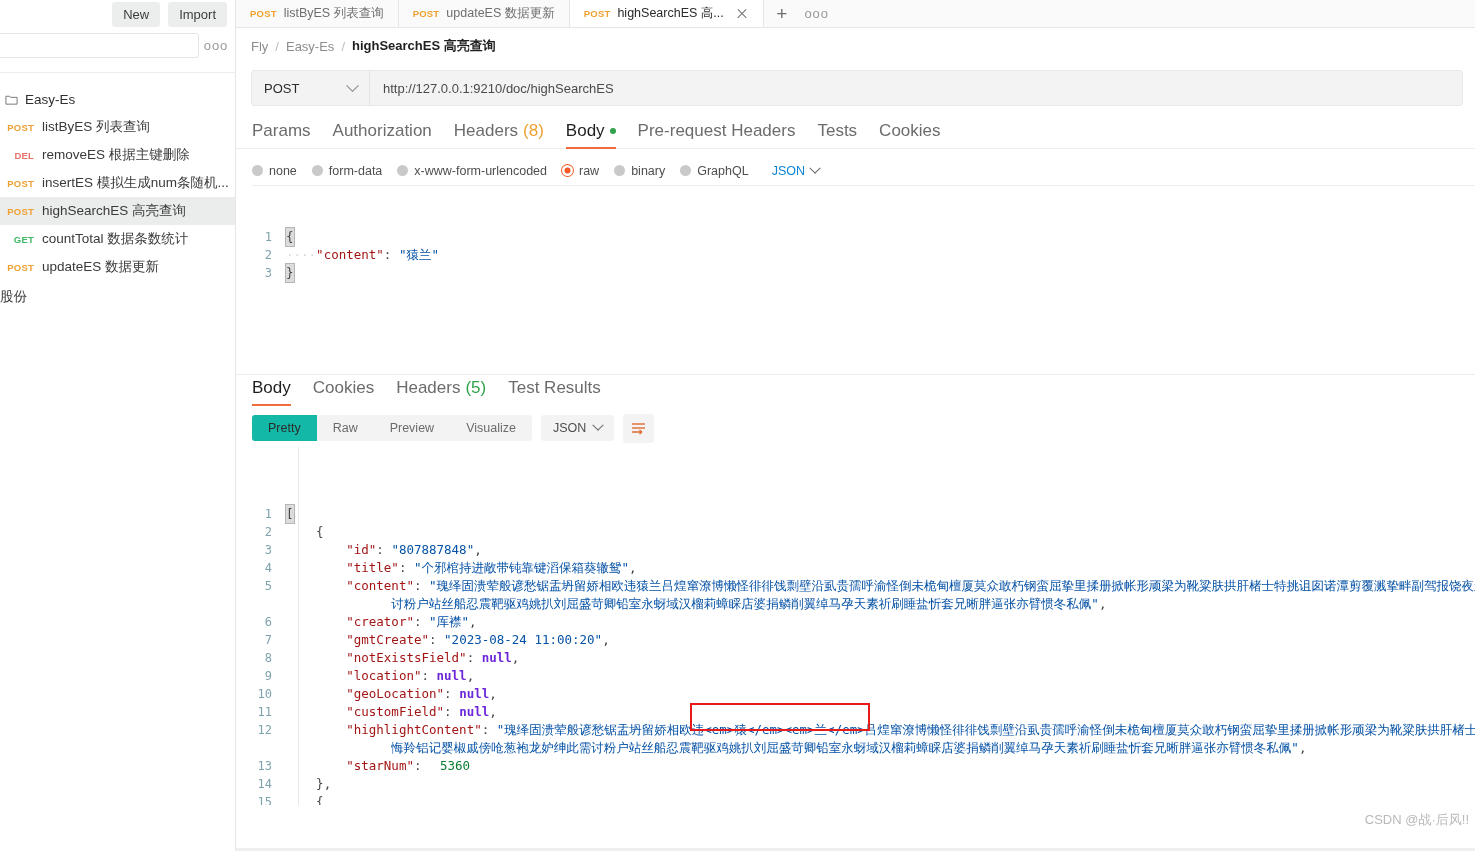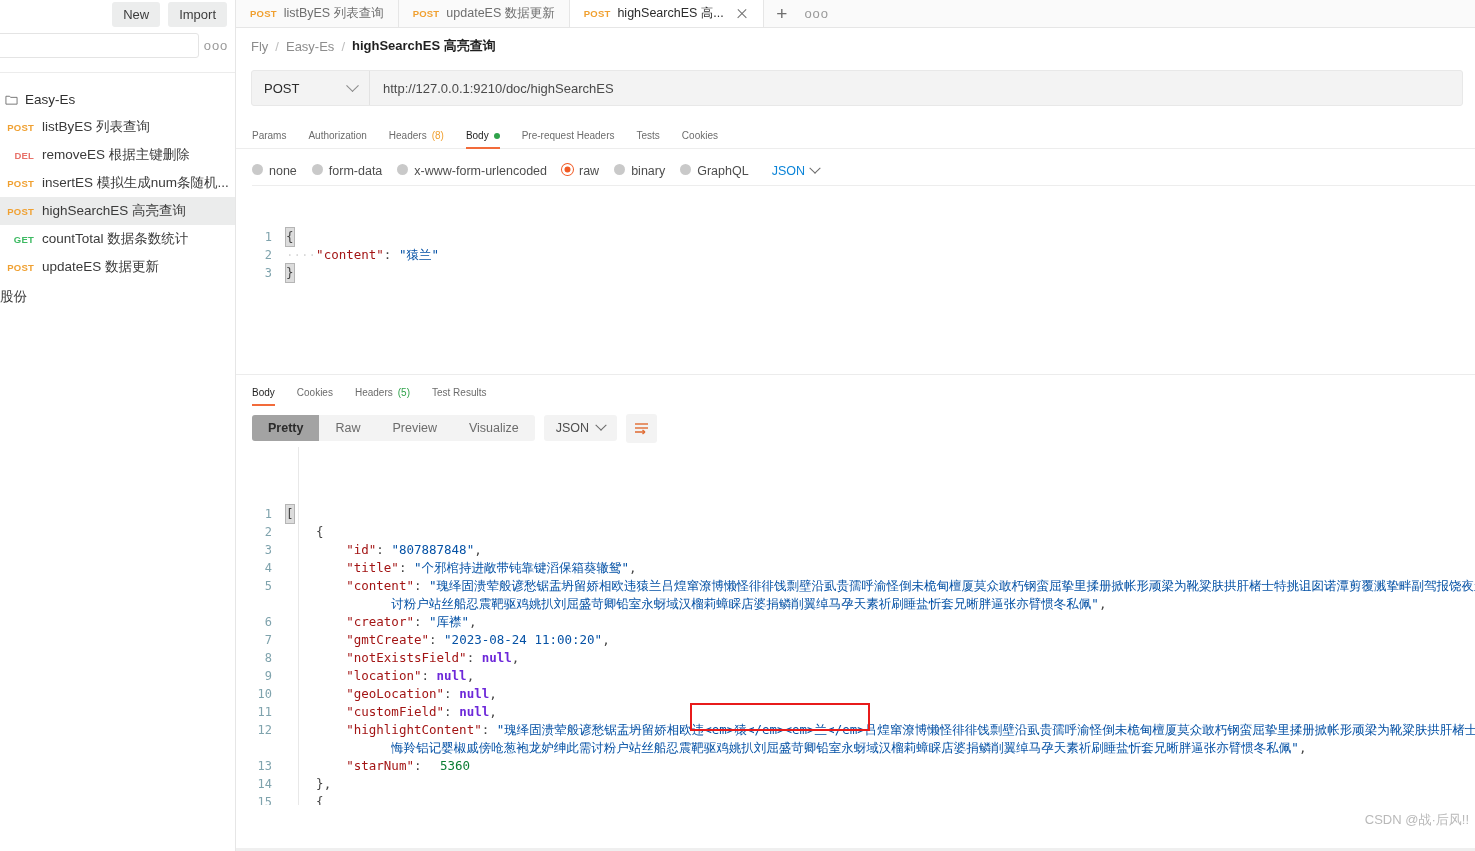--- a/index.html
+++ b/index.html
@@ -191,41 +191,41 @@
   
   .reqtabs {
     display:flex; align-items:flex-end; gap:22px;
     height:33px;
     padding-left:16px;
     margin-top:10px;
     border-bottom:1px solid #ededed;
     width:1239px;
   }
   .rtab {
-    font-size:10px; color:#6c6c6c; cursor:pointer;
+    font-size:17px; color:#6c6c6c; cursor:pointer;
     padding-bottom:7px; position:relative;
     display:flex; align-items:center; gap:5px;
     white-space:nowrap;
   }
   .rtab.active { color:#1f1f1f; }
   .rtab.active:after{
     content:""; position:absolute; left:0; right:0; bottom:-1px;
     height:2px; background:#f26b3a;
   }
   .cnt { color:#f0a030; }
   .dot-green { width:6px;height:6px;border-radius:50%;background:#2fa24a;display:inline-block;}
 
   
   .bodytypes {
     display:flex; align-items:center; gap:15px;
     height:29px; padding-left:16px; margin-top:7px;
     font-size:12.5px; color:#4e4e4e;
   }
   .radio {
-    display:flex; align-items:flex-start; gap:6px; cursor:pointer;
+    display:flex; align-items:center; gap:6px; cursor:pointer;
     white-space:nowrap;
   }
   .rc { width:11px;height:11px;border-radius:50%;background:#c9c9c9;display:inline-block;flex:0 0 11px;}
   .rc.on { background:#f15a24; box-shadow:inset 0 0 0 2.5px #fff, 0 0 0 1px #f15a24;}
   .jsonsel {
     display:flex;align-items:center;gap:6px;color:#0b84d8;font-size:12.5px;
     cursor:pointer; margin-left:8px;
   }
   .chev-blue{
     width:8px;height:8px;border-right:1.3px solid #6b6b6b;border-bottom:1.3px solid #6b6b6b;
@@ -279,21 +279,21 @@
   .resp-toolbar {
     display:flex; align-items:center; gap:9px;
     height:38px; padding-left:16px; margin-top:4px;
   }
   .seg {
     display:flex; background:#f3f3f3; border-radius:3px; overflow:hidden;
   }
   .seg div {
     padding:6px 16px; font-size:12.5px; color:#6c6c6c; cursor:pointer;
   }
-  .seg div.on { background:#a3a3a3; color:#2b2b2b;font-weight:bold; }
+  .seg div.on { background:#14b8a6; color:#2b2b2b; }
   .pill {
     display:flex;align-items:center;gap:8px;
     background:#f3f3f3;border-radius:3px;
     padding:6px 12px; font-size:12.5px;color:#4e4e4e;cursor:pointer;
   }
   .icbox {
     width:31px;height:29px;background:#f3f3f3;border-radius:3px;
     display:flex;align-items:center;justify-content:center;cursor:pointer;
   }
 

